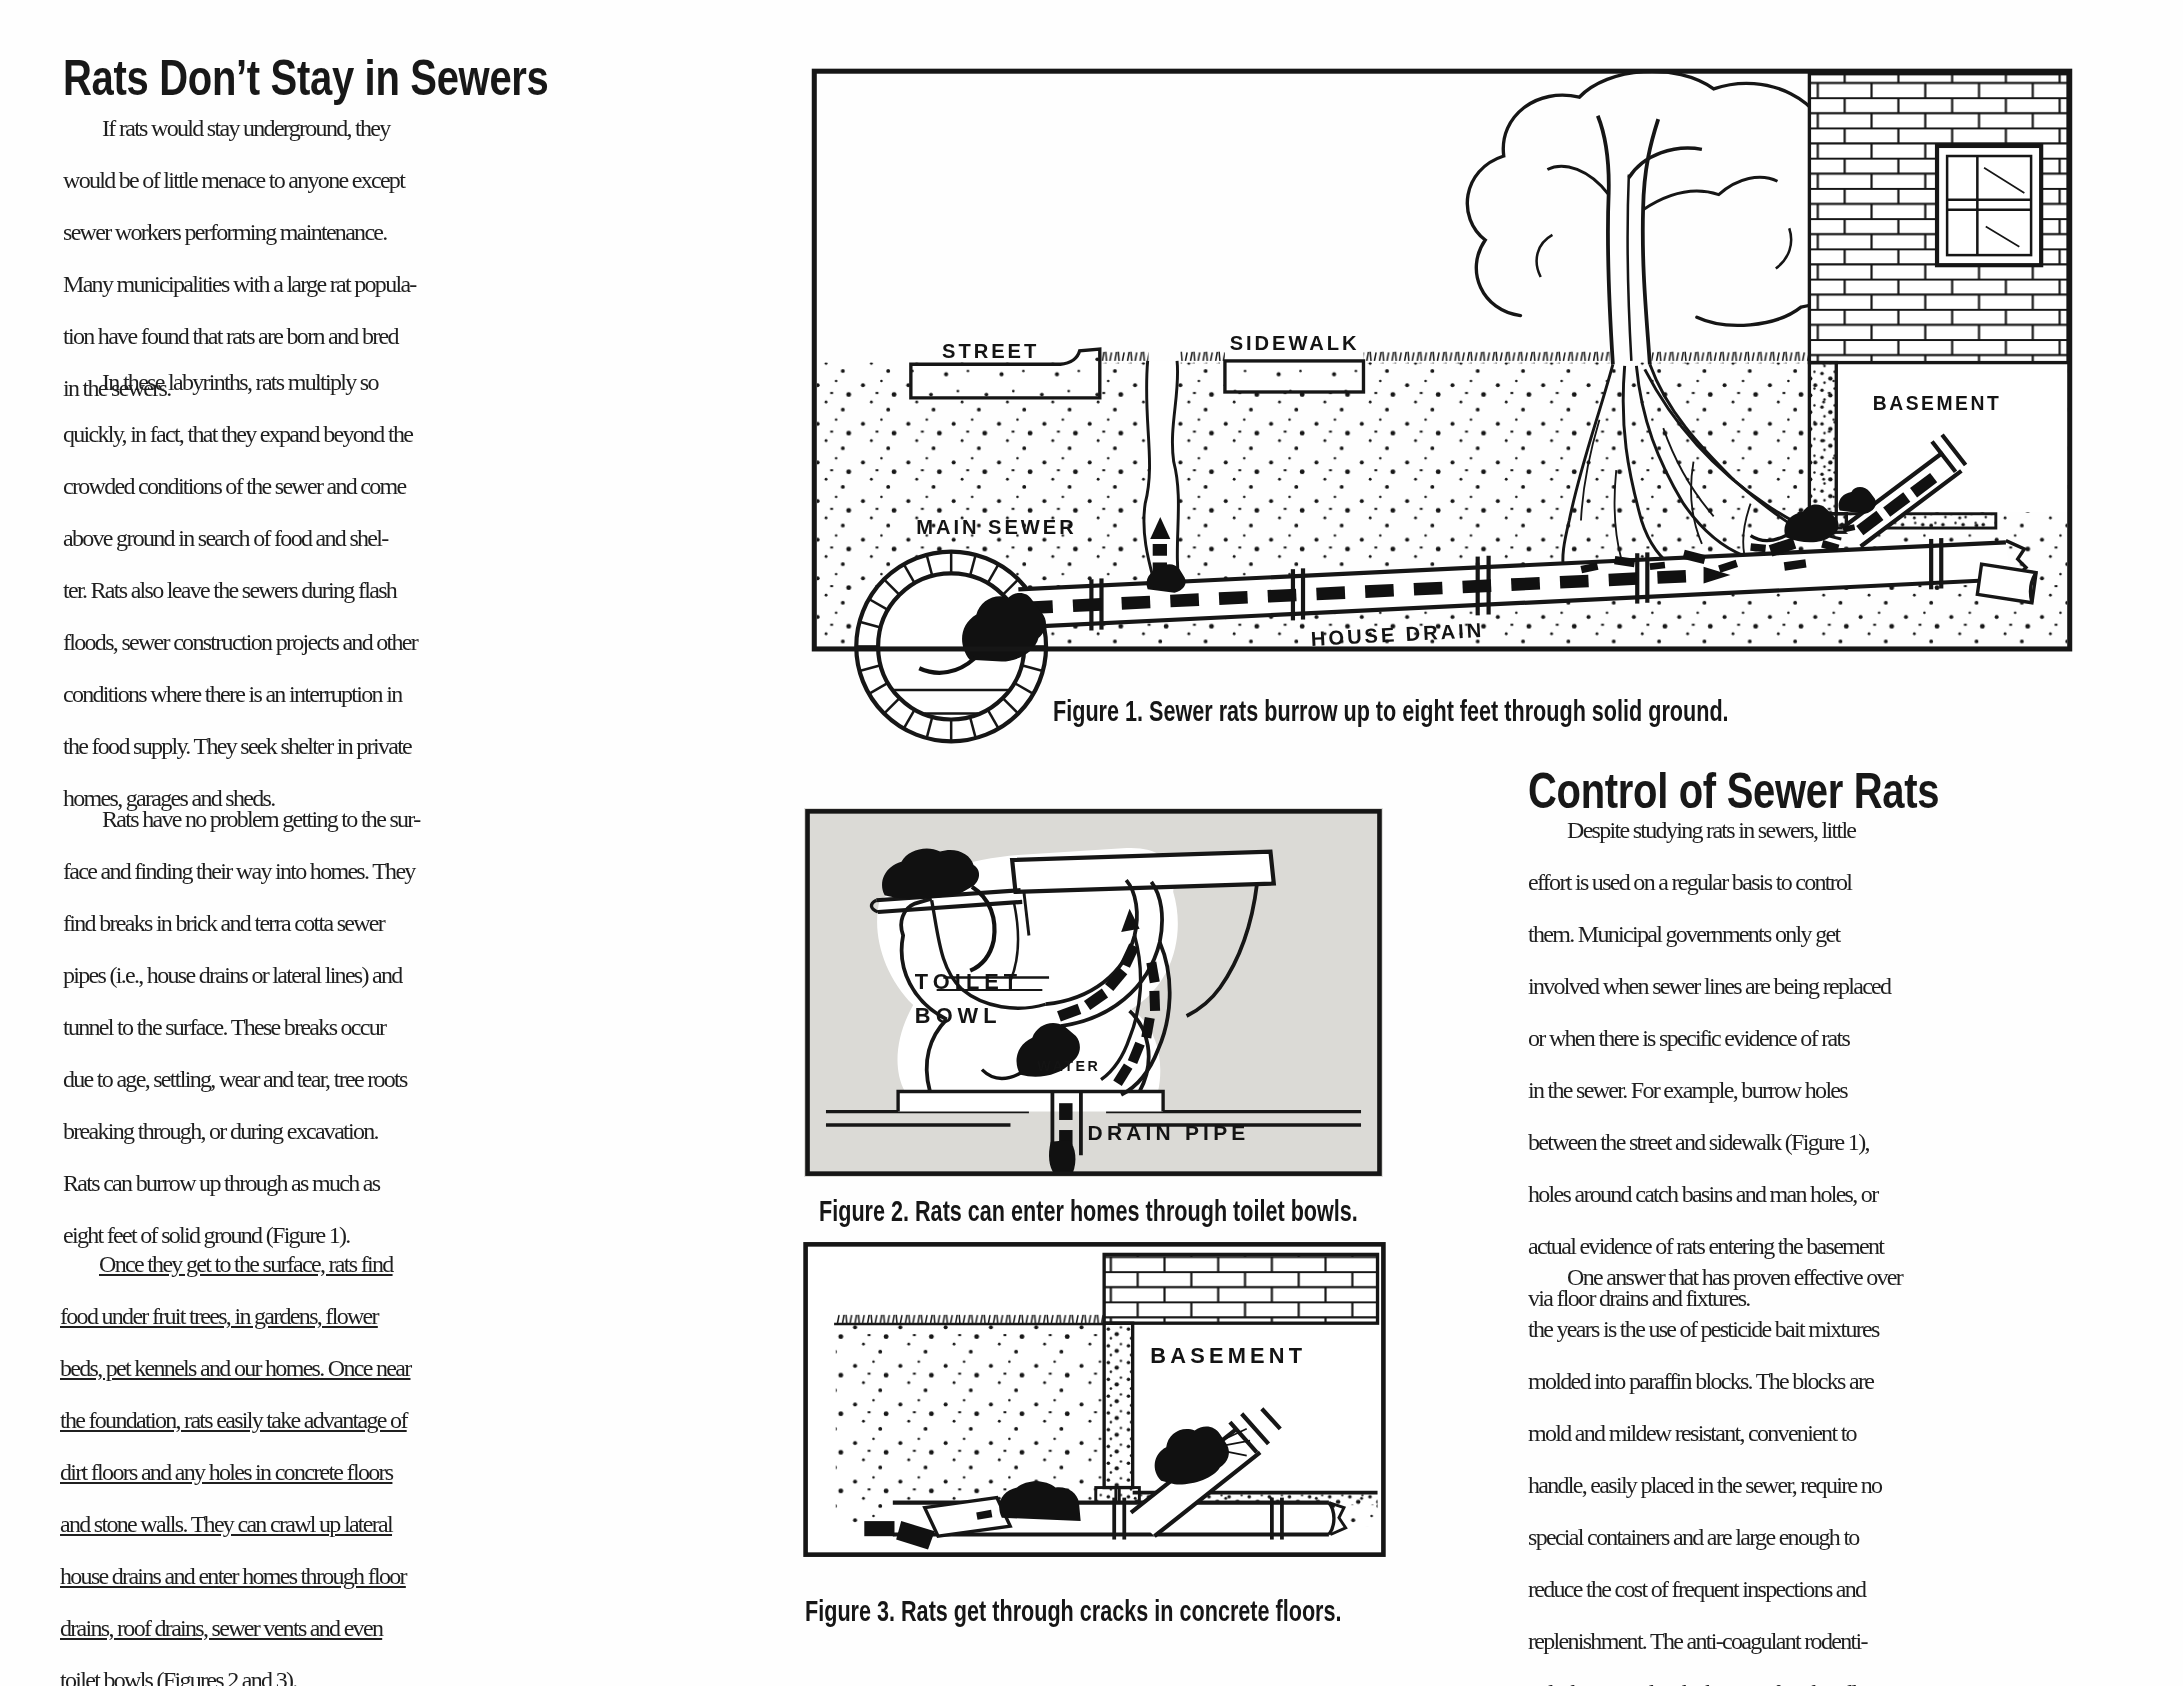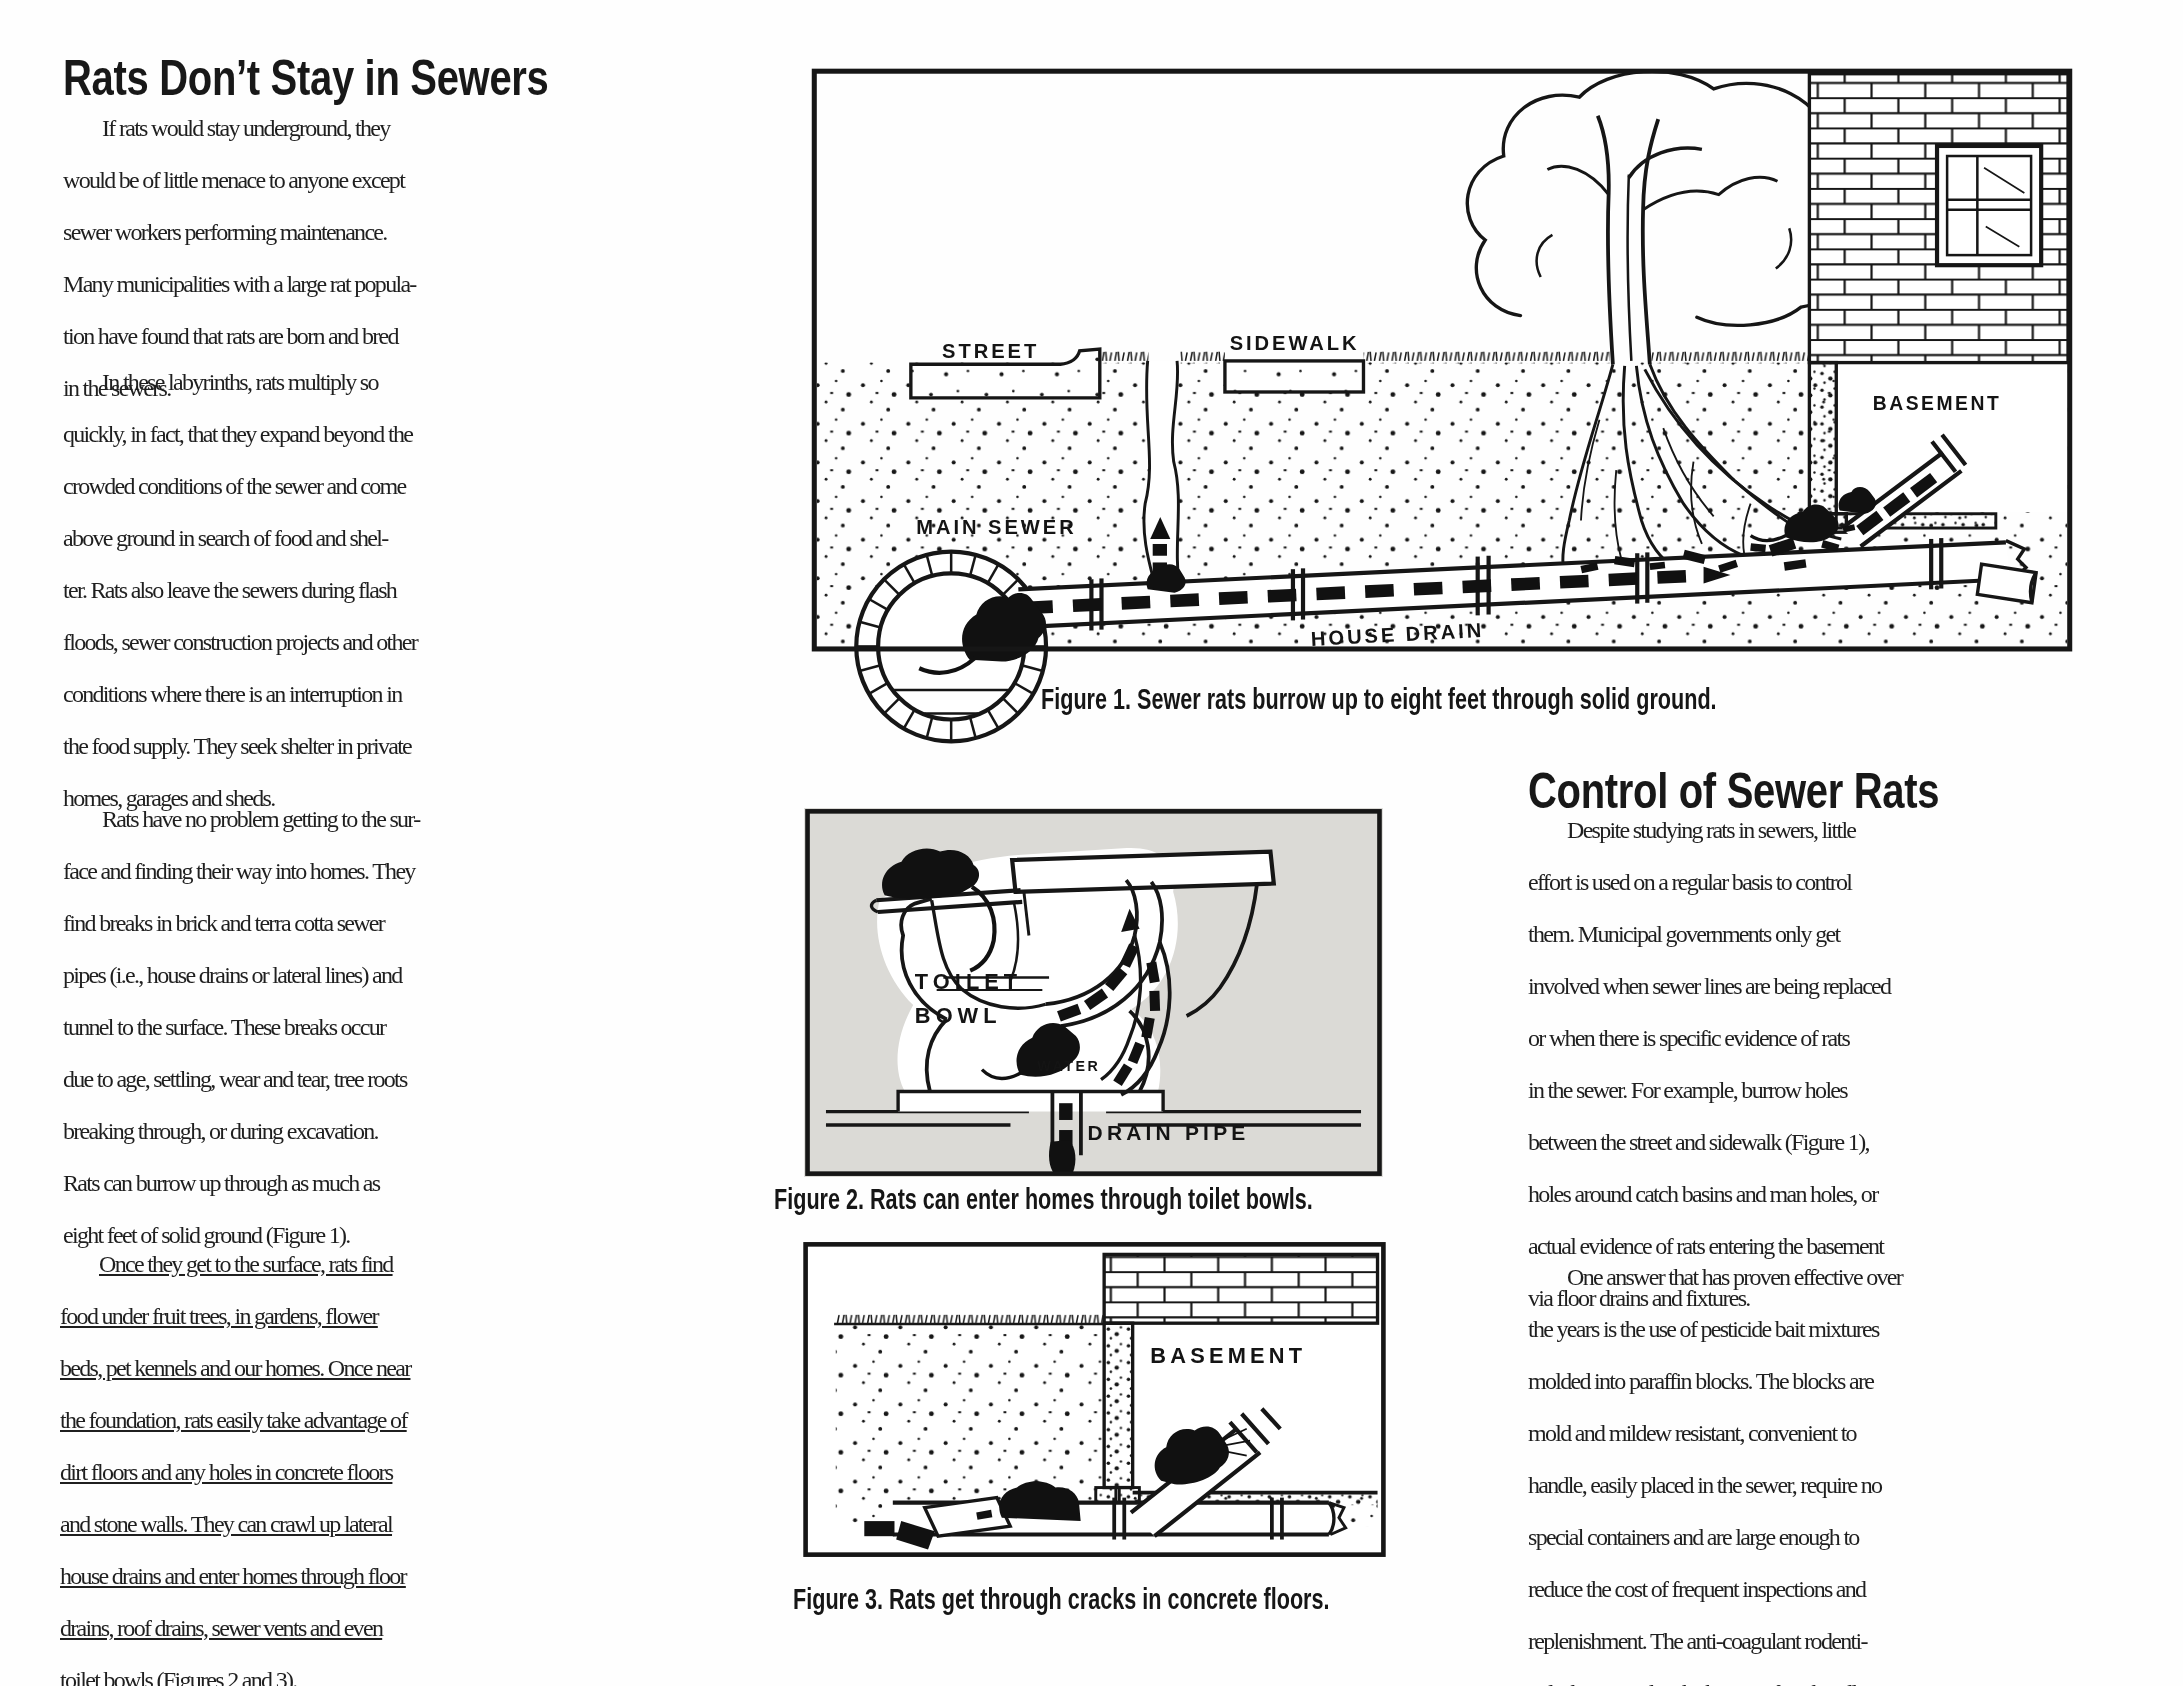--- a/index.html
+++ b/index.html
@@ -3,21 +3,21 @@
 <meta charset="utf-8">
 <style>
   html,body{margin:0;padding:0;background:#e8e8e8;}
   .page{position:relative;width:2183px;height:1687px;background:#fefefe;overflow:hidden;
         font-family:"Liberation Serif",serif;color:#1f1f1f;}
   .h{position:absolute;margin:0;font-family:"Liberation Sans",sans-serif;font-weight:bold;
      font-size:50px;line-height:1.05;color:#181818;white-space:nowrap;}
   .cx{display:inline-block;transform:scaleX(0.80);transform-origin:0 50%;letter-spacing:-0.4px;}
   .para{position:absolute;width:647px;font-size:24px;line-height:52px;letter-spacing:-1.7px;
         white-space:pre-line;text-indent:39px;}
-  .cap{position:absolute;margin:0;font-family:"Liberation Sans",sans-serif;font-weight:bold;
+  .cap{position:absolute;margin:12px;font-family:"Liberation Sans",sans-serif;font-weight:bold;
        font-size:30px;color:#161616;white-space:nowrap;line-height:1.1;}
   .capx{display:inline-block;transform:scaleX(0.72);transform-origin:0 50%;letter-spacing:0px;}
   svg{position:absolute;overflow:visible;}
   svg text{font-family:"Liberation Sans",sans-serif;font-weight:bold;fill:#141414;}
 </style>
 </head>
 <body>
 
 <div class="page">
 
@@ -359,21 +359,21 @@
     </g>
 
     <rect x="4" y="4" width="682" height="432" fill="none" stroke="#161616" stroke-width="5.5"></rect>
 
     <text x="132" y="216" font-size="26" letter-spacing="6">TOILET</text>
     <text x="132" y="256" font-size="26" letter-spacing="6">BOWL</text>
     <text x="278" y="314" font-size="17" letter-spacing="3">WATER</text>
     <text x="338" y="396" font-size="25" letter-spacing="5">DRAIN PIPE</text>
   </svg>
 
-  <p class="cap" style="left:774px;top:1182px;"><span class="capx">Figure 2.  Rats can enter homes through toilet bowls.</span></p>
+  <p class="cap" style="left:807px;top:1182px;"><span class="capx">Figure 2.  Rats can enter homes through toilet bowls.</span></p>
 
   <svg style="left:802px;top:1241px;" width="585" height="317" viewBox="0 0 697 378">
     <defs>
       <pattern id="soil3" width="54" height="46" patternUnits="userSpaceOnUse">
         <g fill="#161616">
             <circle cx="9" cy="11" r="2.4"></circle>
             <circle cx="31" cy="6" r="1.5"></circle>
             <circle cx="46" cy="22" r="2.9"></circle>
             <circle cx="19" cy="31" r="1.7"></circle>
             <circle cx="39" cy="40" r="2.3"></circle>

